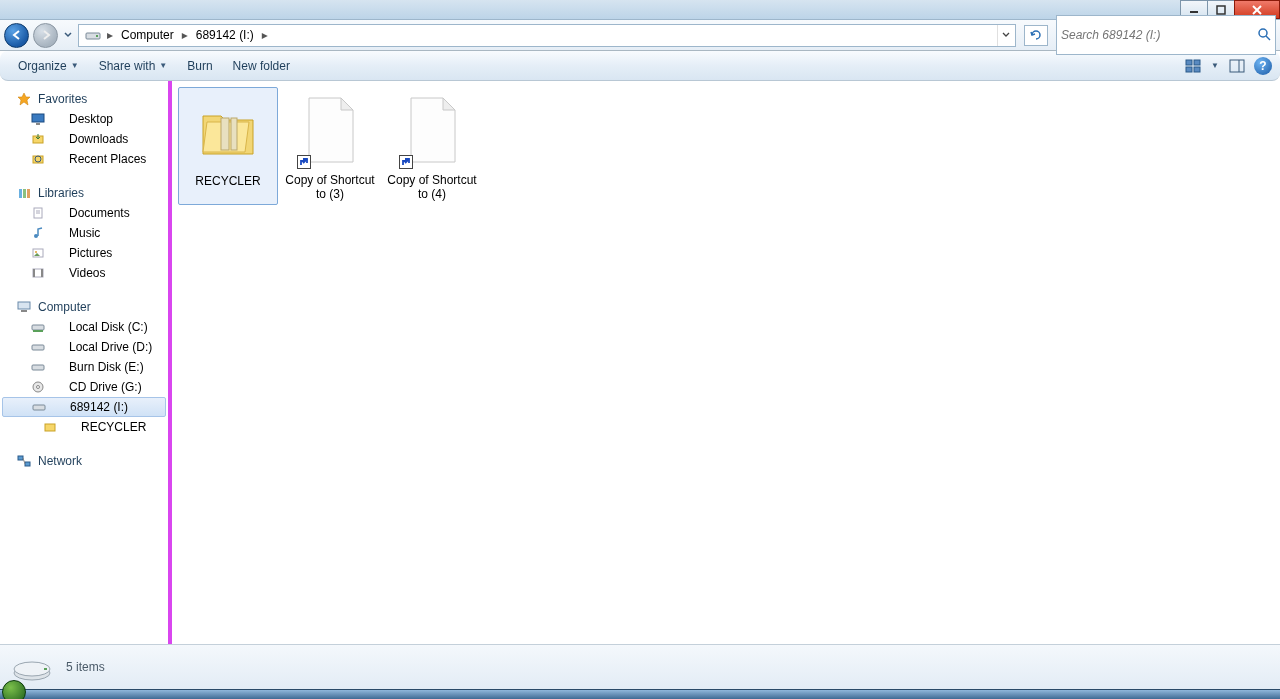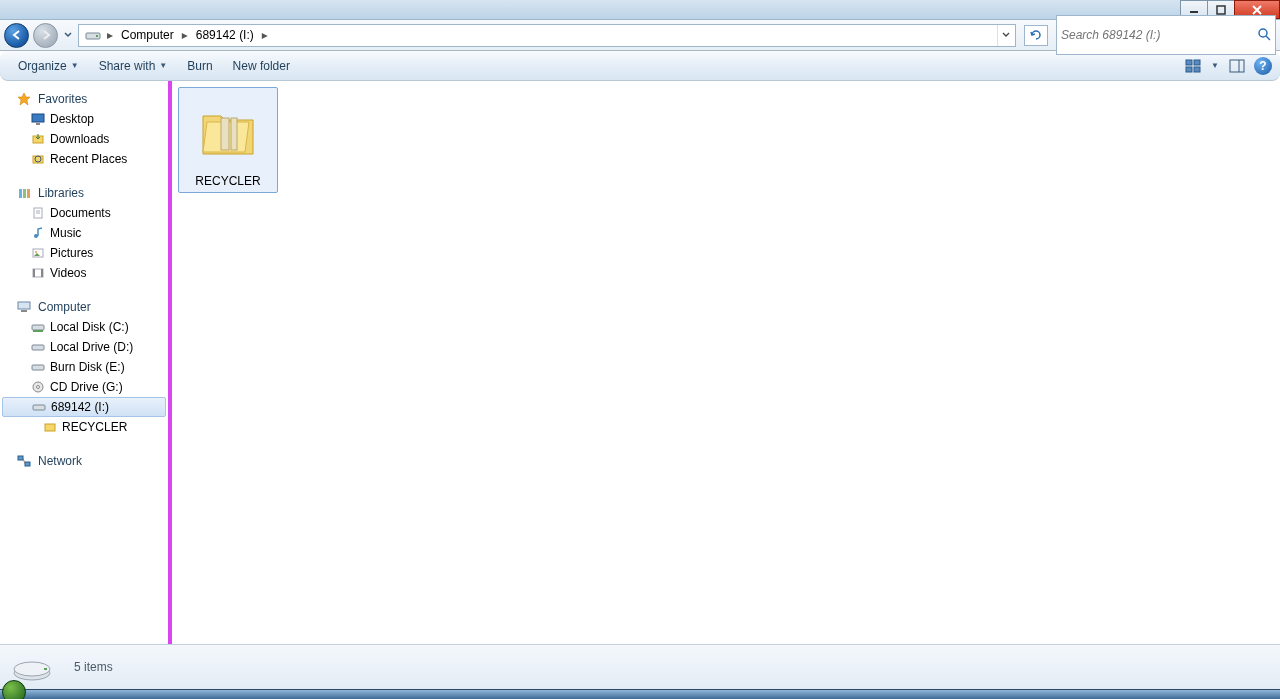--- a/index.html
+++ b/index.html
@@ -33,35 +33,35 @@
 .toolbar .tbtn { padding: 0 10px; height: 100%; display: flex; align-items: center; color: #1f3e5a; gap: 4px; }
 .toolbar .spacer { flex: 1; }
 .toolbar .icon-btn { width: 22px; height: 22px; display: flex; align-items: center; justify-content: center; color: #3a5a7a; }
 .toolbar .help { width: 18px; height: 18px; border-radius: 50%; background: radial-gradient(circle at 35% 30%, #6db3f2, #1a5aa6); color: #fff; display: flex; align-items: center; justify-content: center; font-weight: bold; margin-left: 6px; }
 
 
 .body { display: flex; height: 563px; }
 .sidebar { width: 172px; border-right: 4px solid #d946ef; padding: 8px 0; overflow: hidden; }
 .nav-group { margin-bottom: 14px; }
 .nav-head { display: flex; align-items: center; gap: 6px; padding: 2px 4px 2px 16px; color: #1f3e5a; font-weight: normal; }
-.nav-item { display: flex; align-items: center; gap: 4px; padding: 2px 4px 2px 30px; color: #000; height: 20px; }
+.nav-item { display: flex; align-items: center; gap: 23px; padding: 2px 4px 2px 30px; color: #000; height: 20px; }
 .nav-item.selected { background: linear-gradient(#e8f0fb, #d0e2f6); border: 1px solid #a6c4e8; border-radius: 2px; margin: 0 2px; padding-left: 28px; }
 .nav-sub { padding-left: 42px; }
 .ico { width: 16px; height: 16px; display: inline-flex; align-items: center; justify-content: center; flex-shrink: 0; }
 
 
 .content { flex: 1; padding: 6px; display: flex; flex-wrap: wrap; align-content: flex-start; gap: 2px; }
 .file-item { width: 100px; display: flex; flex-direction: column; align-items: center; padding: 4px 2px; text-align: center; }
 .file-item.selected { background: #e8f0fb; border: 1px solid #7da9d9; border-radius: 2px; }
 .file-icon { width: 70px; height: 78px; position: relative; display: flex; align-items: center; justify-content: center; }
 .file-label { margin-top: 4px; line-height: 14px; color: #000; word-wrap: break-word; max-width: 96px; }
 .shortcut-badge { position: absolute; bottom: 0; left: 2px; width: 14px; height: 14px; background: #fff; border: 1px solid #444; display: flex; align-items: center; justify-content: center; }
 
 
-.statusbar { height: 45px; background: linear-gradient(#f4f8fc, #e3ecf5); border-top: 1px solid #c4d0da; display: flex; align-items: center; padding: 0 10px; gap: 20px; }
+.statusbar { height: 45px; background: linear-gradient(#f4f8fc, #e3ecf5); border-top: 1px solid #c4d0da; display: flex; align-items: center; padding: 0 10px; gap: 12px; }
 .status-drive { width: 44px; height: 32px; }
 .status-text { color: #4a5a68; }
 
 
 .taskbar { height: 10px; background: linear-gradient(#8fb7db, #3f6a94); border-top: 1px solid #2a4a68; position: relative; }
 .start-orb { position: absolute; left: 2px; top: -10px; width: 24px; height: 24px; border-radius: 50%; background: radial-gradient(circle at 35% 30%, #7abf4a, #1a5a1a); border: 1px solid #0a3a0a; }
 
 
 .star { color: #f5a623; }
 .folder-ico { fill: #f6d66a; stroke: #c9a227; }
@@ -351,20 +351,50 @@
         <svg width="66" height="66">
           <path d="M8 18 L8 56 L58 56 L58 22 L30 22 L26 18 Z" fill="#f2d675" stroke="#c9a227"></path>
           <path d="M12 24 L54 24 L50 54 L8 54 Z" fill="#fbe79a" stroke="#d9b54a"></path>
           <rect x="26" y="20" width="8" height="32" fill="#e8e0c0" stroke="#bba86a"></rect>
           <rect x="36" y="20" width="6" height="32" fill="#e8e0c0" stroke="#bba86a"></rect>
         </svg>
       </div>
       <div class="file-label">RECYCLER</div>
     </div>
 
+    <div class="file-item">
+      <div class="file-icon">
+        <svg width="62" height="72">
+            <path d="M10 4 L42 4 L54 16 L54 68 L10 68 Z" fill="#fdfdfd" stroke="#c8c8c8"></path>
+            <path d="M42 4 L42 16 L54 16 Z" fill="#eee" stroke="#c8c8c8"></path>
+          </svg>
+        <div class="shortcut-badge">
+            <svg width="10" height="10">
+              <path d="M2 8 L2 4 L6 4 M4 2 L8 2 L8 6" fill="none" stroke="#1a4ac0" stroke-width="1.8"></path>
+              <path d="M4 6 L8 2" stroke="#1a4ac0" stroke-width="1.8"></path>
+            </svg>
+          </div>
+      </div>
+      <div class="file-label">Copy of Shortcut to (3)</div>
+    </div>
+    <div class="file-item">
+      <div class="file-icon">
+        <svg width="62" height="72">
+            <path d="M10 4 L42 4 L54 16 L54 68 L10 68 Z" fill="#fdfdfd" stroke="#c8c8c8"></path>
+            <path d="M42 4 L42 16 L54 16 Z" fill="#eee" stroke="#c8c8c8"></path>
+          </svg>
+        <div class="shortcut-badge">
+            <svg width="10" height="10">
+              <path d="M2 8 L2 4 L6 4 M4 2 L8 2 L8 6" fill="none" stroke="#1a4ac0" stroke-width="1.8"></path>
+              <path d="M4 6 L8 2" stroke="#1a4ac0" stroke-width="1.8"></path>
+            </svg>
+          </div>
+      </div>
+      <div class="file-label">Copy of Shortcut to (4)</div>
+    </div>
   </div>
 </div>
 
 <div class="statusbar">
   <span class="status-drive">
     <svg width="44" height="32">
         <ellipse cx="22" cy="22" rx="18" ry="7" fill="#dde3e8" stroke="#9aa6b0"></ellipse>
         <ellipse cx="22" cy="18" rx="18" ry="7" fill="#eef2f6" stroke="#9aa6b0"></ellipse>
         <rect x="34" y="17" width="3" height="2" fill="#5aa05a"></rect>
       </svg>

